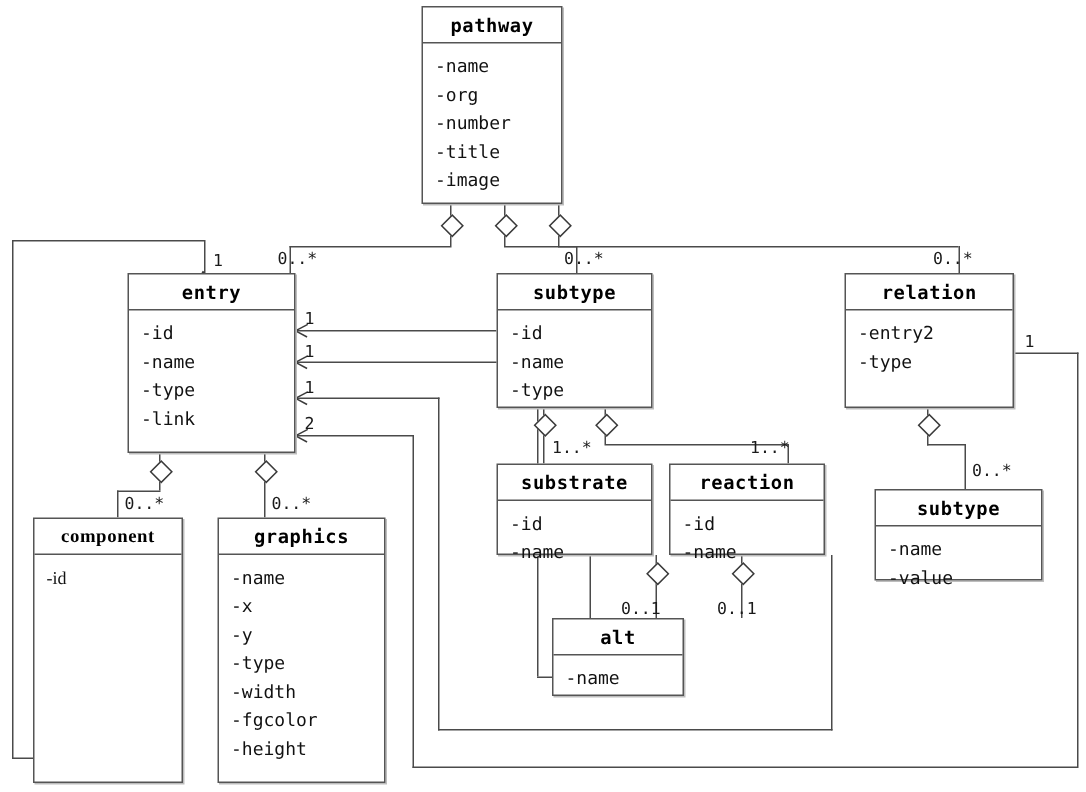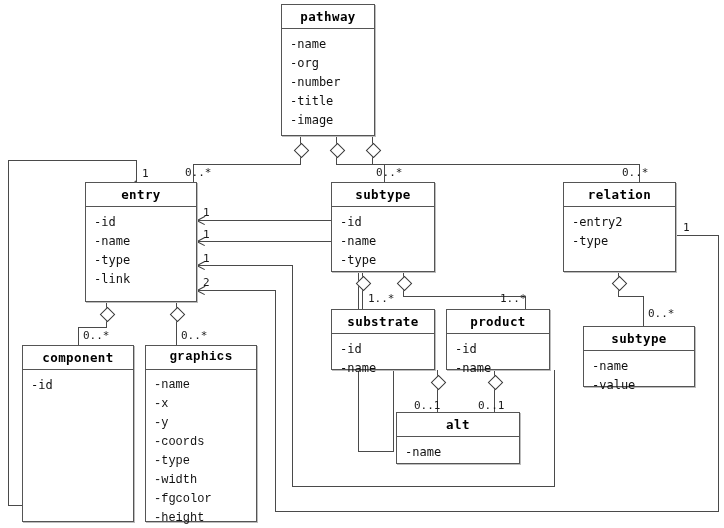--- a/index.html
+++ b/index.html
@@ -237,56 +237,55 @@
 
   <div class="uml-class" style="left:331px;top:309px;width:104px;height:61px;">
     <div class="cls-name">substrate</div>
     <div class="cls-attrs">
       <div class="attr">-id</div>
       <div class="attr">-name</div>
     </div>
   </div>
 
   <div class="uml-class" style="left:446px;top:309px;width:104px;height:61px;">
-    <div class="cls-name">product</div>
+    <div class="cls-name">reaction</div>
     <div class="cls-attrs">
       <div class="attr">-id</div>
       <div class="attr">-name</div>
     </div>
   </div>
 
   <div class="uml-class" style="left:583px;top:326px;width:112px;height:61px;">
     <div class="cls-name">subtype</div>
     <div class="cls-attrs">
       <div class="attr">-name</div>
       <div class="attr">-value</div>
     </div>
   </div>
 
-  <div class="uml-class" style="left:22px;top:345px;width:112px;height:177px;">
+  <div class="uml-class" style="left:22px;top:345px;width:100px;height:177px;font-family:Liberation Serif, serif;">
     <div class="cls-name">component</div>
     <div class="cls-attrs">
       <div class="attr">-id</div>
     </div>
   </div>
 
-  <div class="uml-class" style="left:145px;top:345px;width:112px;height:177px;font-family:Liberation Mono, monospace;">
+  <div class="uml-class" style="left:145px;top:345px;width:112px;height:177px;">
     <div class="cls-name">graphics</div>
     <div class="cls-attrs">
       <div class="attr">-name</div>
       <div class="attr">-x</div>
       <div class="attr">-y</div>
-      <div class="attr">-coords</div>
       <div class="attr">-type</div>
       <div class="attr">-width</div>
       <div class="attr">-fgcolor</div>
       <div class="attr">-height</div>
     </div>
   </div>
 
-  <div class="uml-class" style="left:396px;top:412px;width:124px;height:52px;">
+  <div class="uml-class" style="left:368px;top:412px;width:88px;height:52px;">
     <div class="cls-name">alt</div>
     <div class="cls-attrs">
       <div class="attr">-name</div>
     </div>
   </div>
 
 </div>
 
 </body></html>

